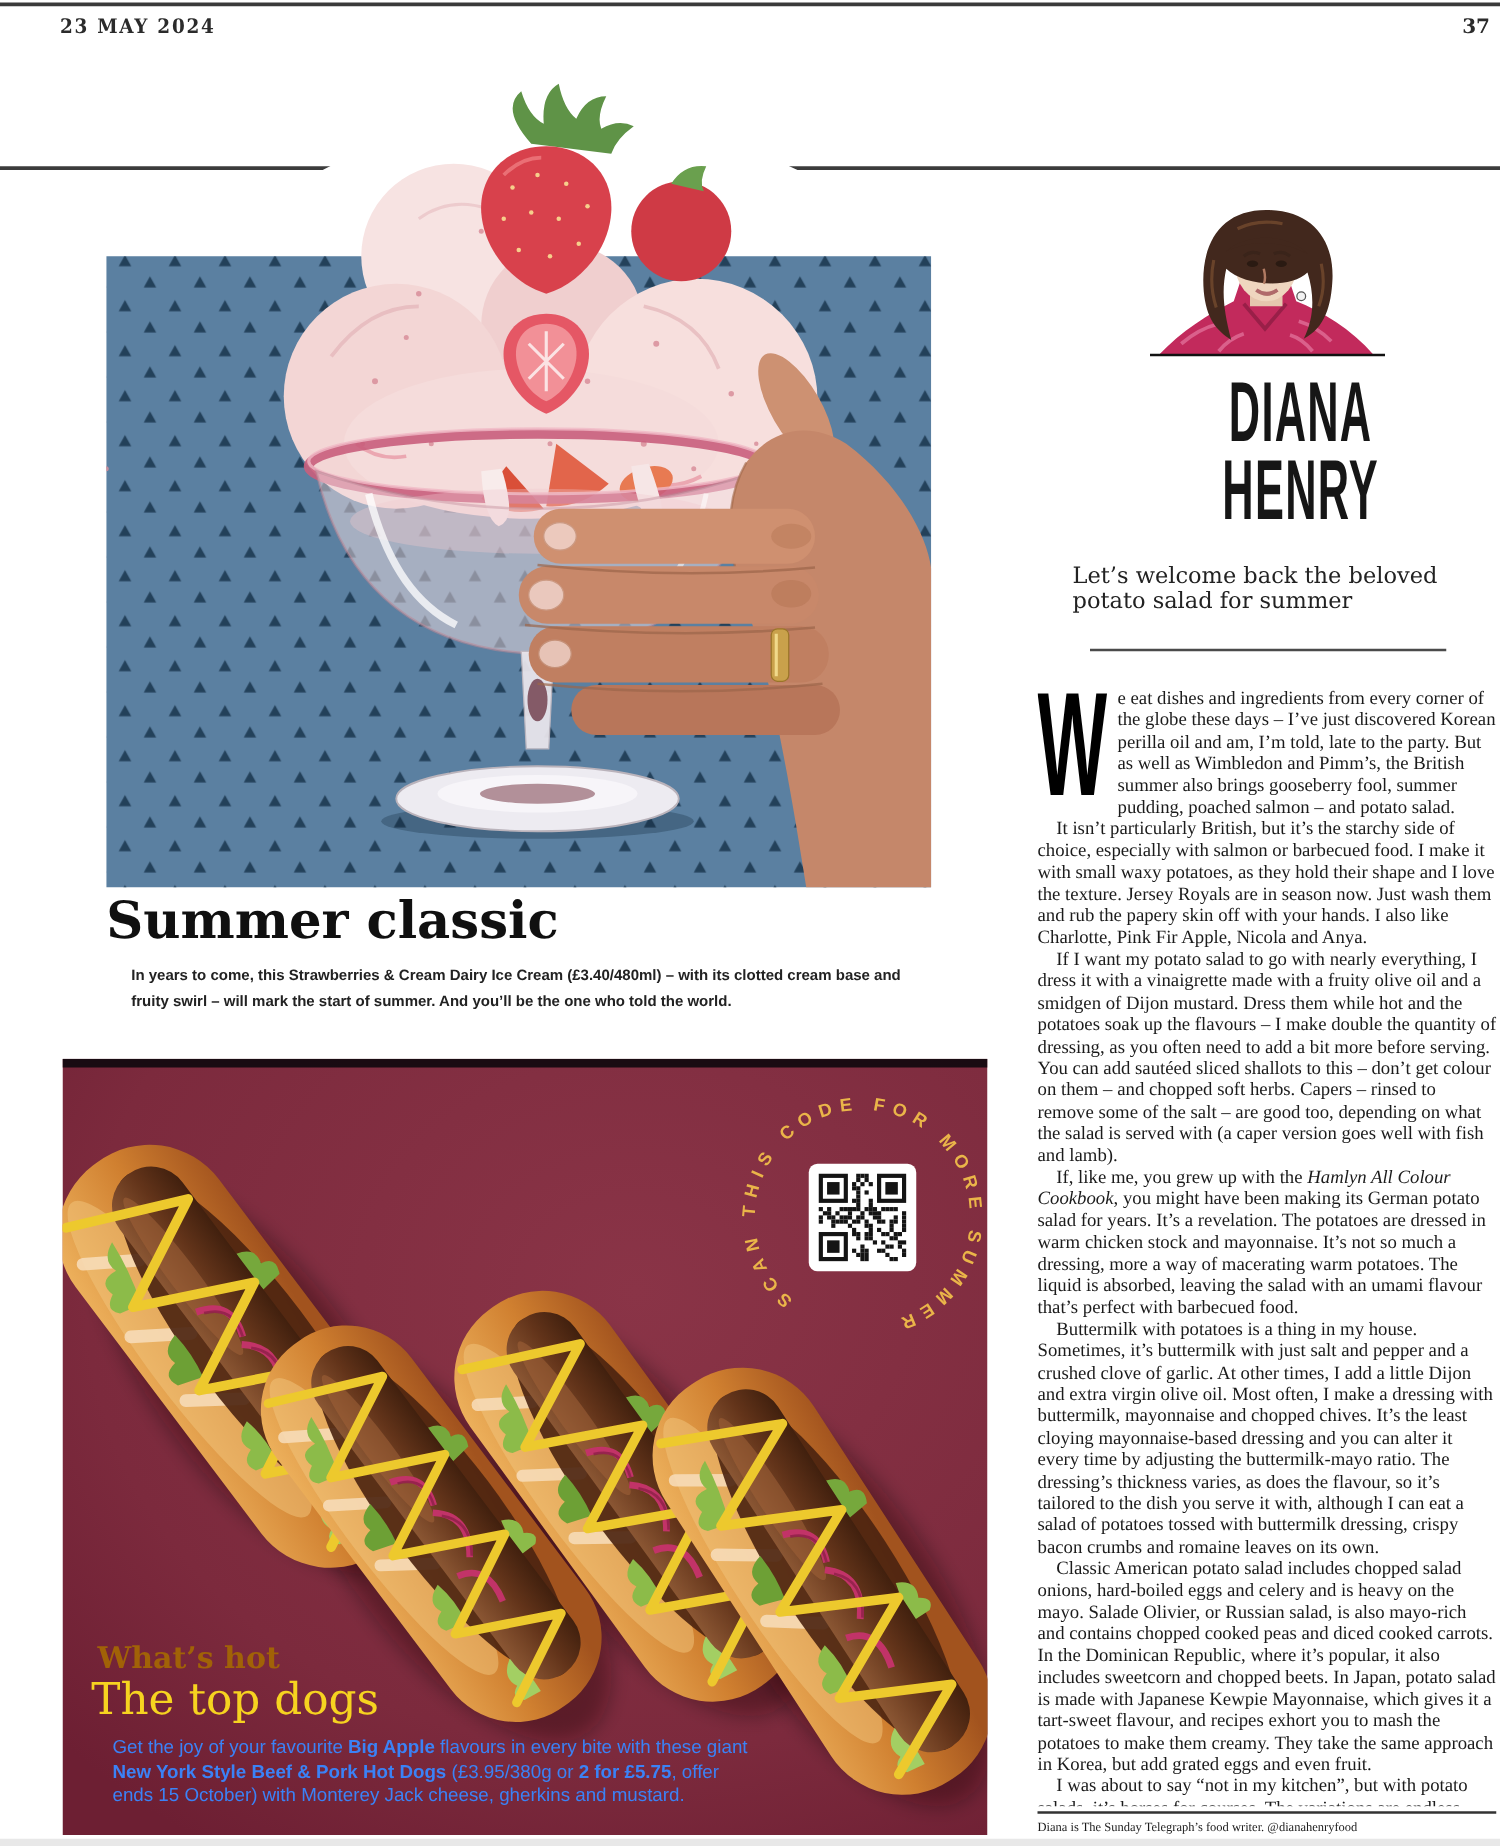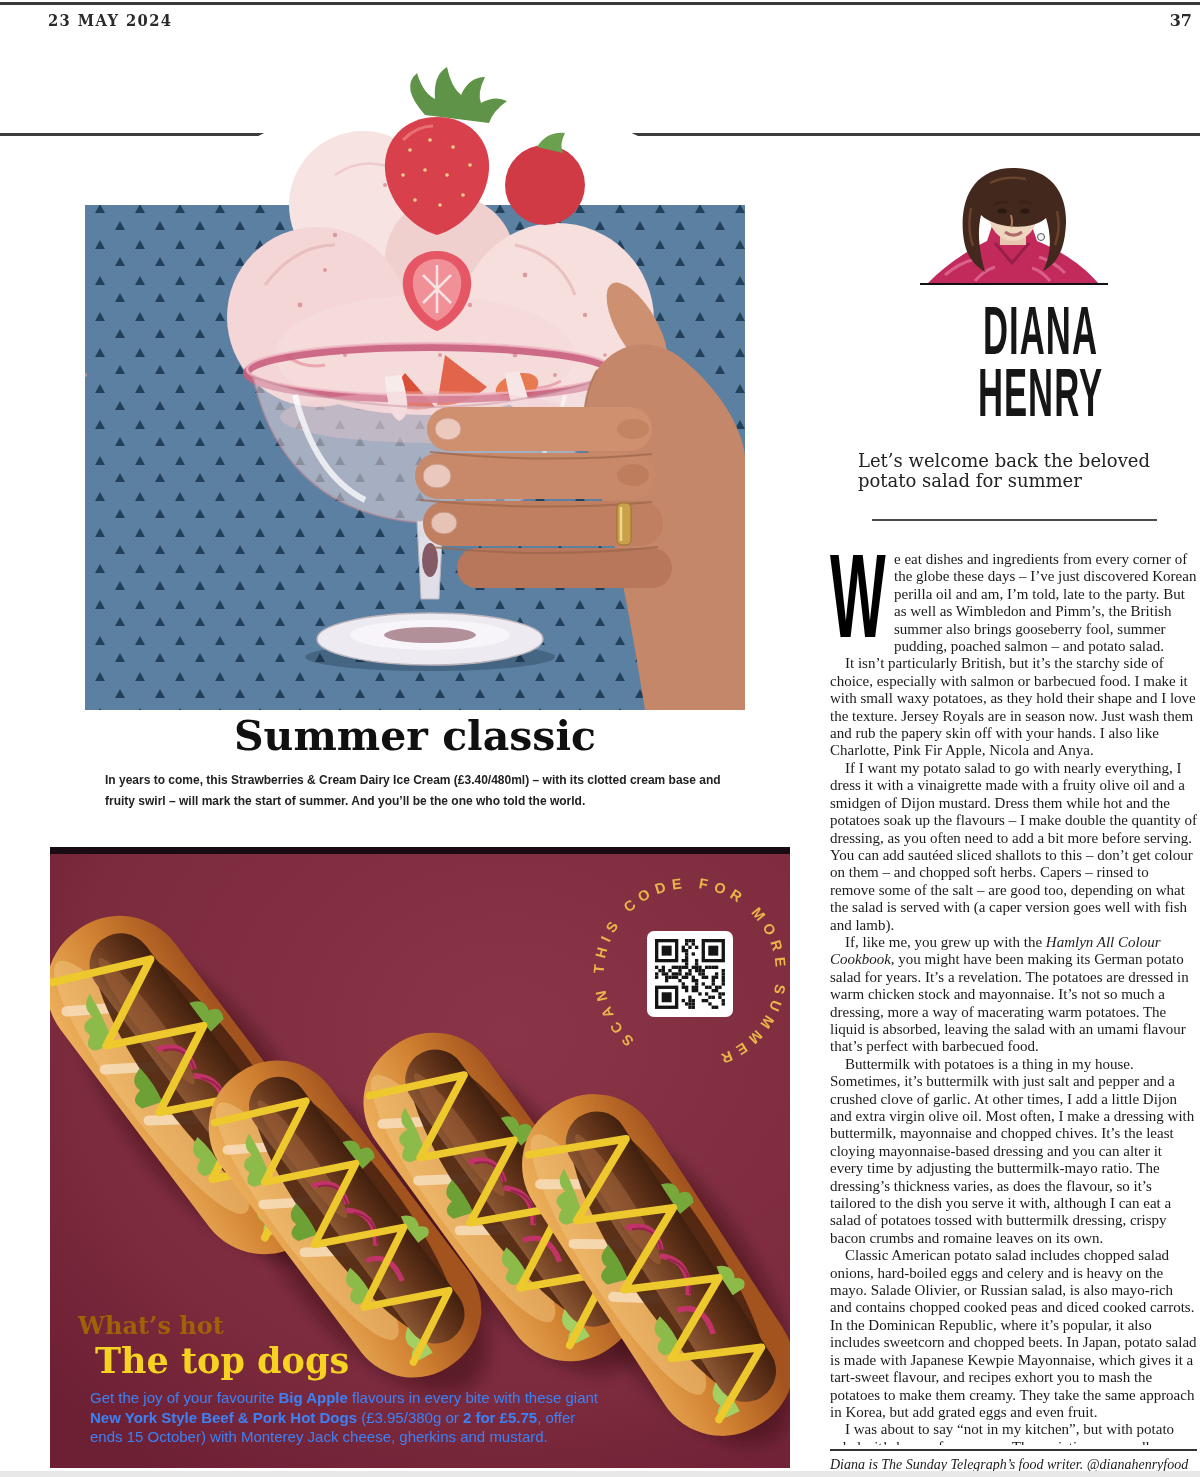--- a/index.html
+++ b/index.html
@@ -9,31 +9,31 @@
   .rule-top{position:absolute;left:0;top:2px;width:1200px;height:3px;background:#3a3a3a;}
   .rule-mid{position:absolute;left:0;top:133px;width:1200px;height:2.5px;background:#3c3c3c;z-index:1;}
 
   .date{position:absolute;left:48px;top:11px;font-family:"DejaVu Serif",serif;font-weight:700;
         font-size:16px;letter-spacing:1.5px;color:#2b2b2b;transform:scaleX(.92);transform-origin:left top;}
   .pagenum{position:absolute;right:8px;top:11px;font-family:"DejaVu Serif",serif;font-weight:700;
         font-size:16px;color:#2b2b2b;}
 
   .icecream{position:absolute;left:85px;top:55px;z-index:2;}
 
-  .headline{position:absolute;left:85px;top:712px;width:660px;text-align:center;margin:0;
+  .headline{position:absolute;left:85px;top:712px;width:660px;text-align:left;margin:0;
         font-family:"DejaVu Serif",serif;font-weight:700;font-size:41px;color:#101010;z-index:3;}
   .photo-caption{position:absolute;left:105px;top:770px;width:620px;text-align:left;margin:0;
         font-weight:700;font-size:12px;line-height:21px;color:#222;}
 
   .ad{position:absolute;left:50px;top:847px;width:740px;height:621px;z-index:2;}
   .ad svg{position:absolute;left:0;top:0;}
   .kicker{position:absolute;left:28px;top:464px;margin:0;font-family:"DejaVu Serif",serif;
         font-weight:700;font-size:24px;color:#a16207;}
-  .adtitle{position:absolute;left:45px;top:493px;margin:0;font-family:"DejaVu Serif",serif;
-        font-weight:700;font-size:35px;color:var(--yellow);}
+  .adtitle{position:absolute;left:23px;top:493px;margin:0;font-family:"DejaVu Serif",serif;
+        font-weight:400;font-size:35px;color:var(--yellow);}
   .adcaption{position:absolute;left:40px;top:541px;width:515px;margin:0;color:#3b82f6;
         font-size:15px;line-height:19.5px;font-weight:400;}
 
   .portrait{position:absolute;left:915px;top:163px;z-index:2;}
   .rule-photo{position:absolute;left:920px;top:283px;width:188px;height:2px;background:#111;z-index:3;}
 
   .byline{position:absolute;left:858px;top:299px;width:365px;margin:0;text-align:center;
         font-weight:700;font-size:68px;line-height:62px;letter-spacing:2px;color:#161616;}
   .byline .cond{display:block;transform:scaleX(.51);}
 
@@ -45,21 +45,21 @@
   .article{position:absolute;left:830px;top:551px;width:367px;height:894px;overflow:hidden;
         font-family:"Liberation Serif",serif;font-size:15px;line-height:17.4px;color:#1b1b1b;}
   .article p{margin:0;text-indent:15px;}
   .article p.first{text-indent:0;}
   .dropcap{float:left;width:56px;height:87px;margin:2px 8px 0 0;}
   .dc-inner{display:inline-block;font-family:"Liberation Sans",sans-serif;font-weight:700;
         font-size:118px;line-height:86px;color:#000;transform:scaleX(.5);transform-origin:left top;}
 
   .foot-rule{position:absolute;left:830px;top:1449px;width:367px;height:2px;background:#333;}
   .credit{position:absolute;left:830px;top:1457px;margin:0;white-space:nowrap;
-        font-family:"Liberation Serif",serif;font-style:italic;font-size:14px;color:#1b1b1b;}
+        font-family:"Liberation Serif",serif;font-size:10px;color:#1b1b1b;}
 
   .page-bottom{position:absolute;left:0;top:1471px;width:1200px;height:6px;background:#e8e8e8;}
 </style>
 </head>
 <body>
 
 <div class="page">
 
   <div class="rule-top"></div>
   <span class="date">23 MAY 2024</span>

